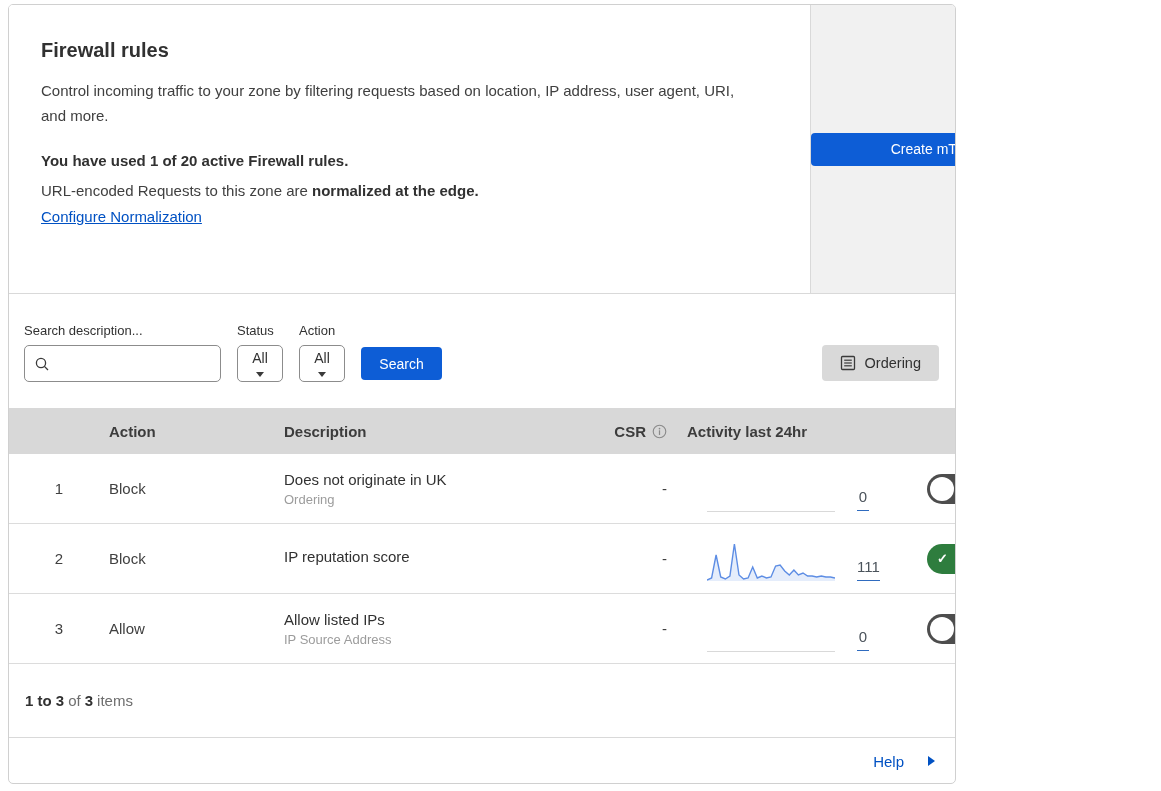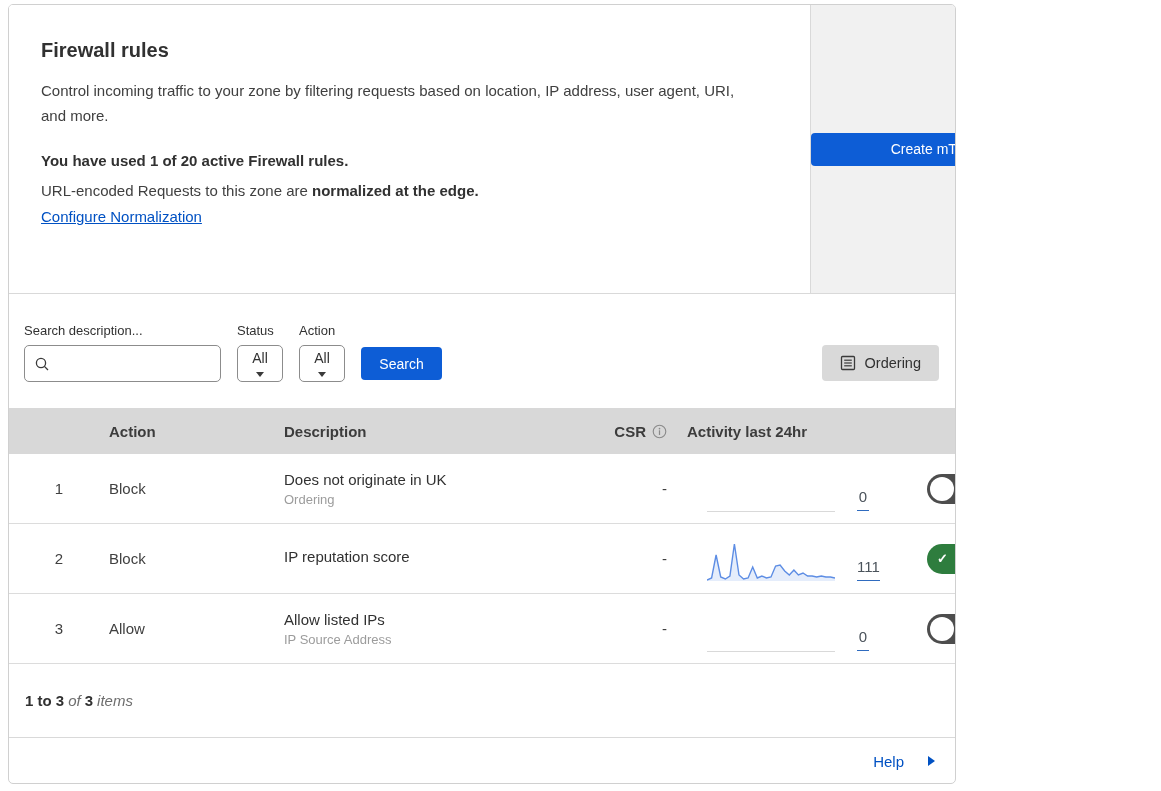--- a/index.html
+++ b/index.html
@@ -143,21 +143,21 @@
     flex:0 0 auto;
   }
   .gap-a { margin-left:13px; } .gap-b { margin-left:16px; }
   
   .pagination {
     height:74px; border-bottom:1px solid #d9d9d9;
     display:flex; align-items:center; gap:4px;
     padding-left:16px; font-size:15px;
   }
   .pg-bold { font-weight:700; color:#313131; }
-  .pg-dim { color:#6e6e6e;font-style:italic; }
+  .pg-dim { color:#6e6e6e; }
   .help-row {
     height:46px; display:flex; align-items:center; justify-content:flex-end;
     padding-right:20px; gap:24px;
   }
   .help-link { font-size:15px; color:#0051c3; text-decoration:none; cursor:pointer; }
   .help-arrow {
     width:0; height:0;
     border-top:5px solid transparent; border-bottom:5px solid transparent;
     border-left:7px solid #0051c3;
   }

